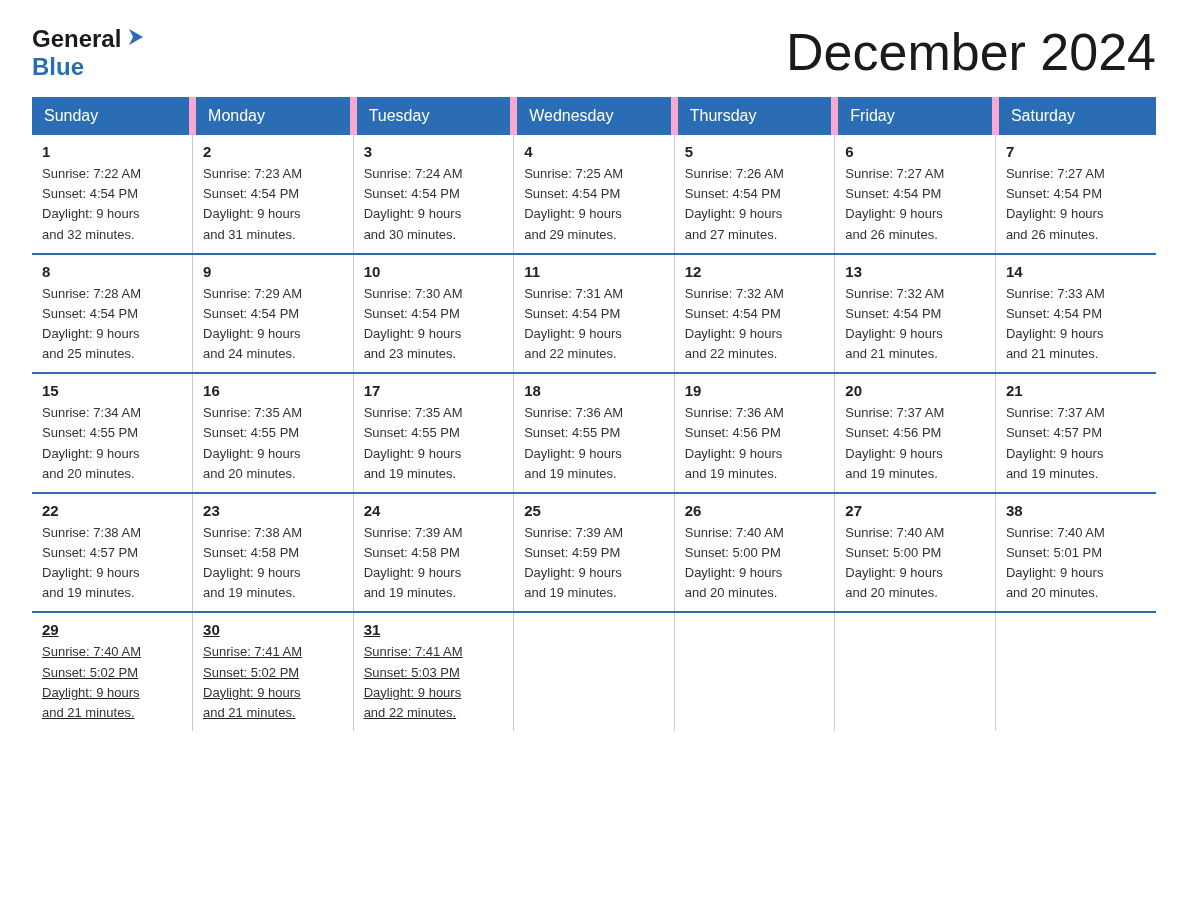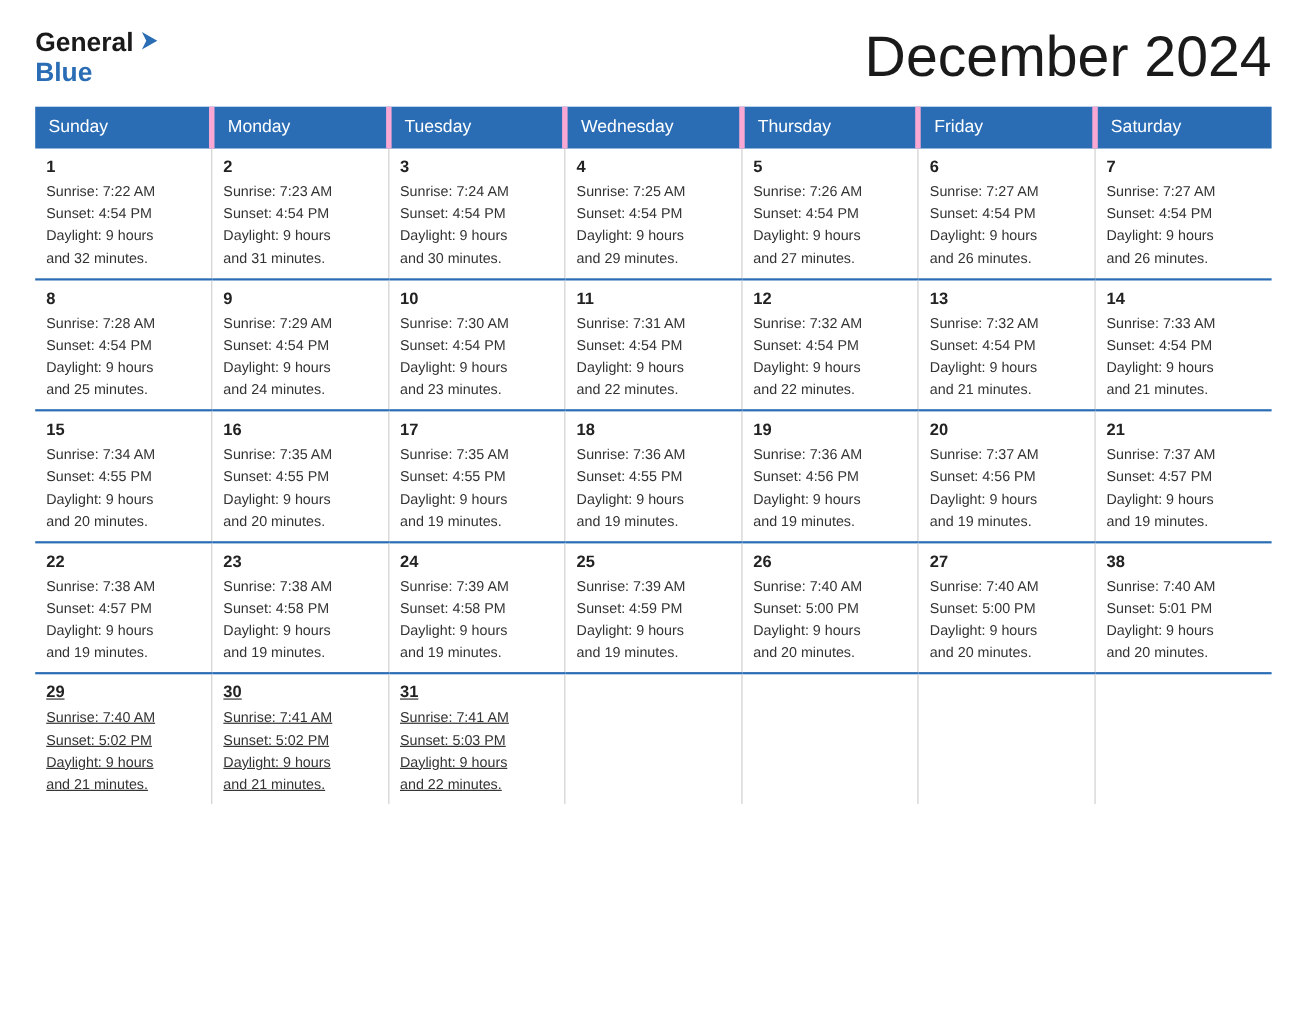--- a/index.html
+++ b/index.html
@@ -40,21 +40,21 @@
       border-collapse: collapse;
       margin-top: 8px;
     }
     thead tr th {
       background-color: #2a6db5;
       color: #ffffff;
       font-size: 16px;
       font-weight: 500;
       padding: 10px 12px;
       text-align: left;
-      border-right: 5px solid #f9a8d4;
+      border-right: 7px solid #f9a8d4;
     }
     thead tr th:last-child {
       border-right: none;
       margin-top: 32px;
     }
     tbody tr td {
       vertical-align: top;
       padding: 8px 10px;
       font-size: 13px;
       color: #222222;

